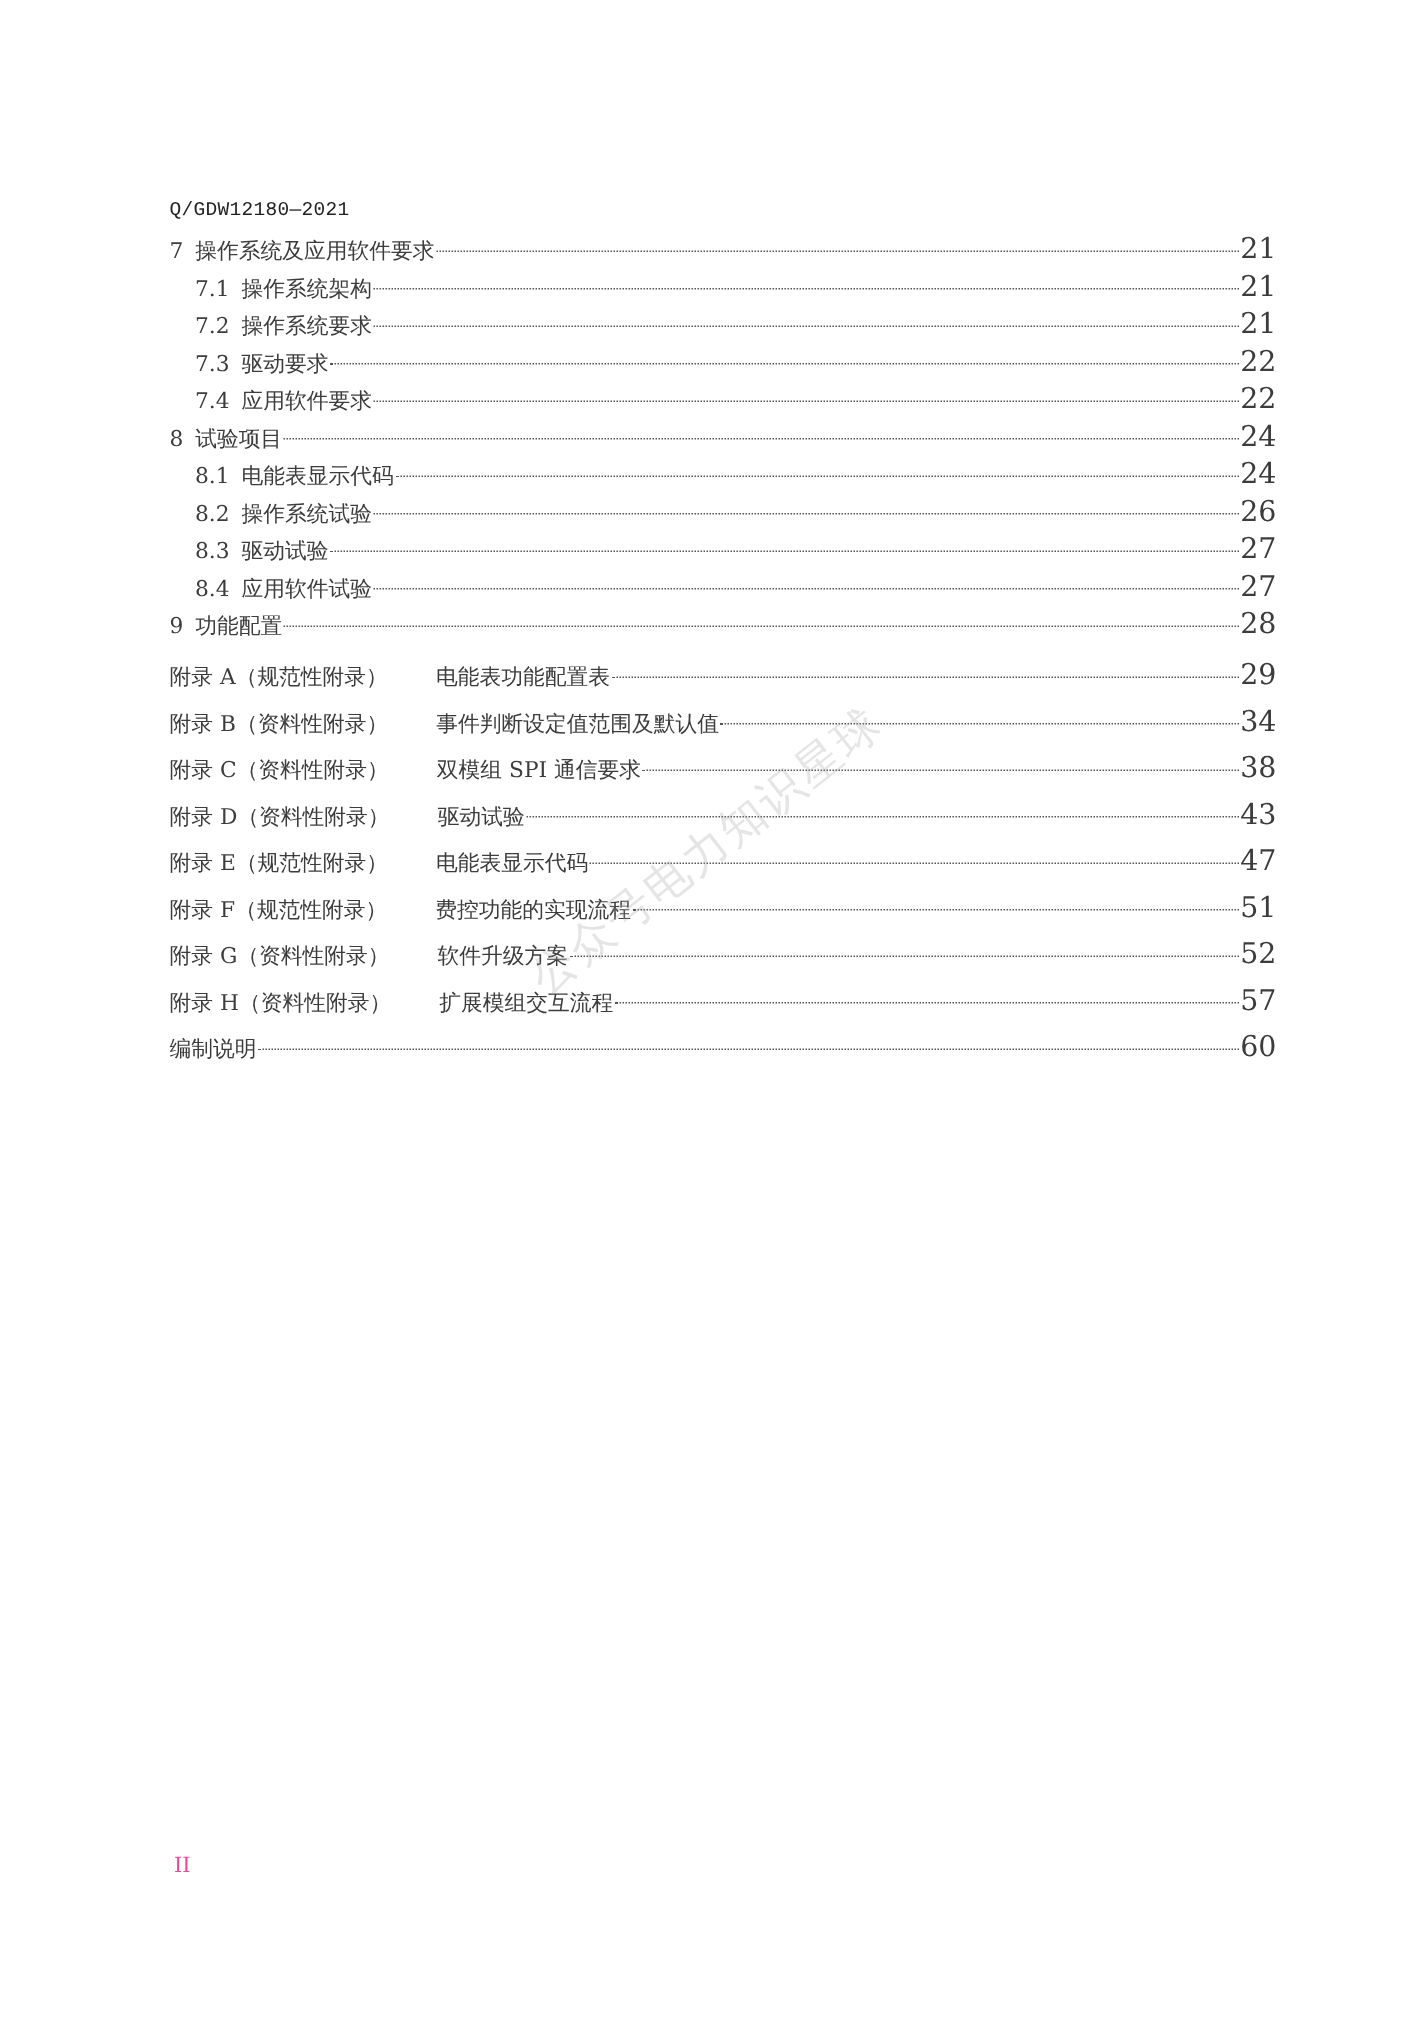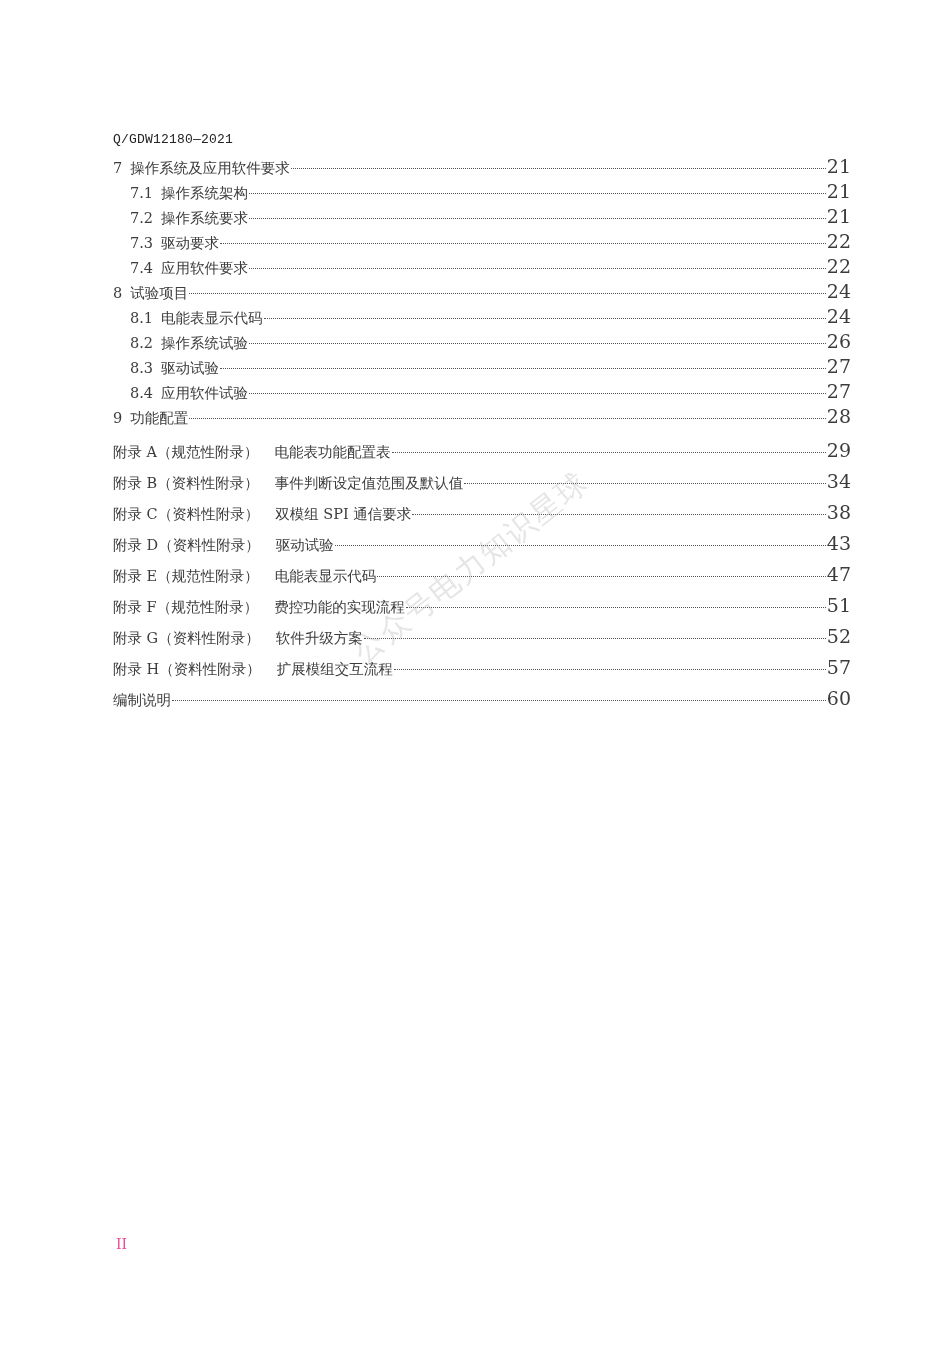--- a/index.html
+++ b/index.html
@@ -34,21 +34,21 @@
       display: flex;
       align-items: baseline;
       font-size: 14.5px;
       white-space: nowrap;
       color: #3c3c3c;
     }
     .toc-row.level1, .toc-row.level2 { height: 25px; line-height: 25px; }
     .toc-row.appendix { height: 31px; line-height: 31px; }
     .toc-row.level2 { padding-left: 17px; }
     .toc-row .num { margin-right: 8px; }
-    .toc-row .app-prefix { margin-right: 16px; }
+    .toc-row .app-prefix { margin-right: 32px; }
     .toc-row .leader {
       flex: 1;
       border-bottom: 1.4px dotted #555;
       margin: 0 1px;
       position: relative;
       top: -4px;
       min-width: 10px;
     }
     .toc-row .page {
       font-size: 19px;

